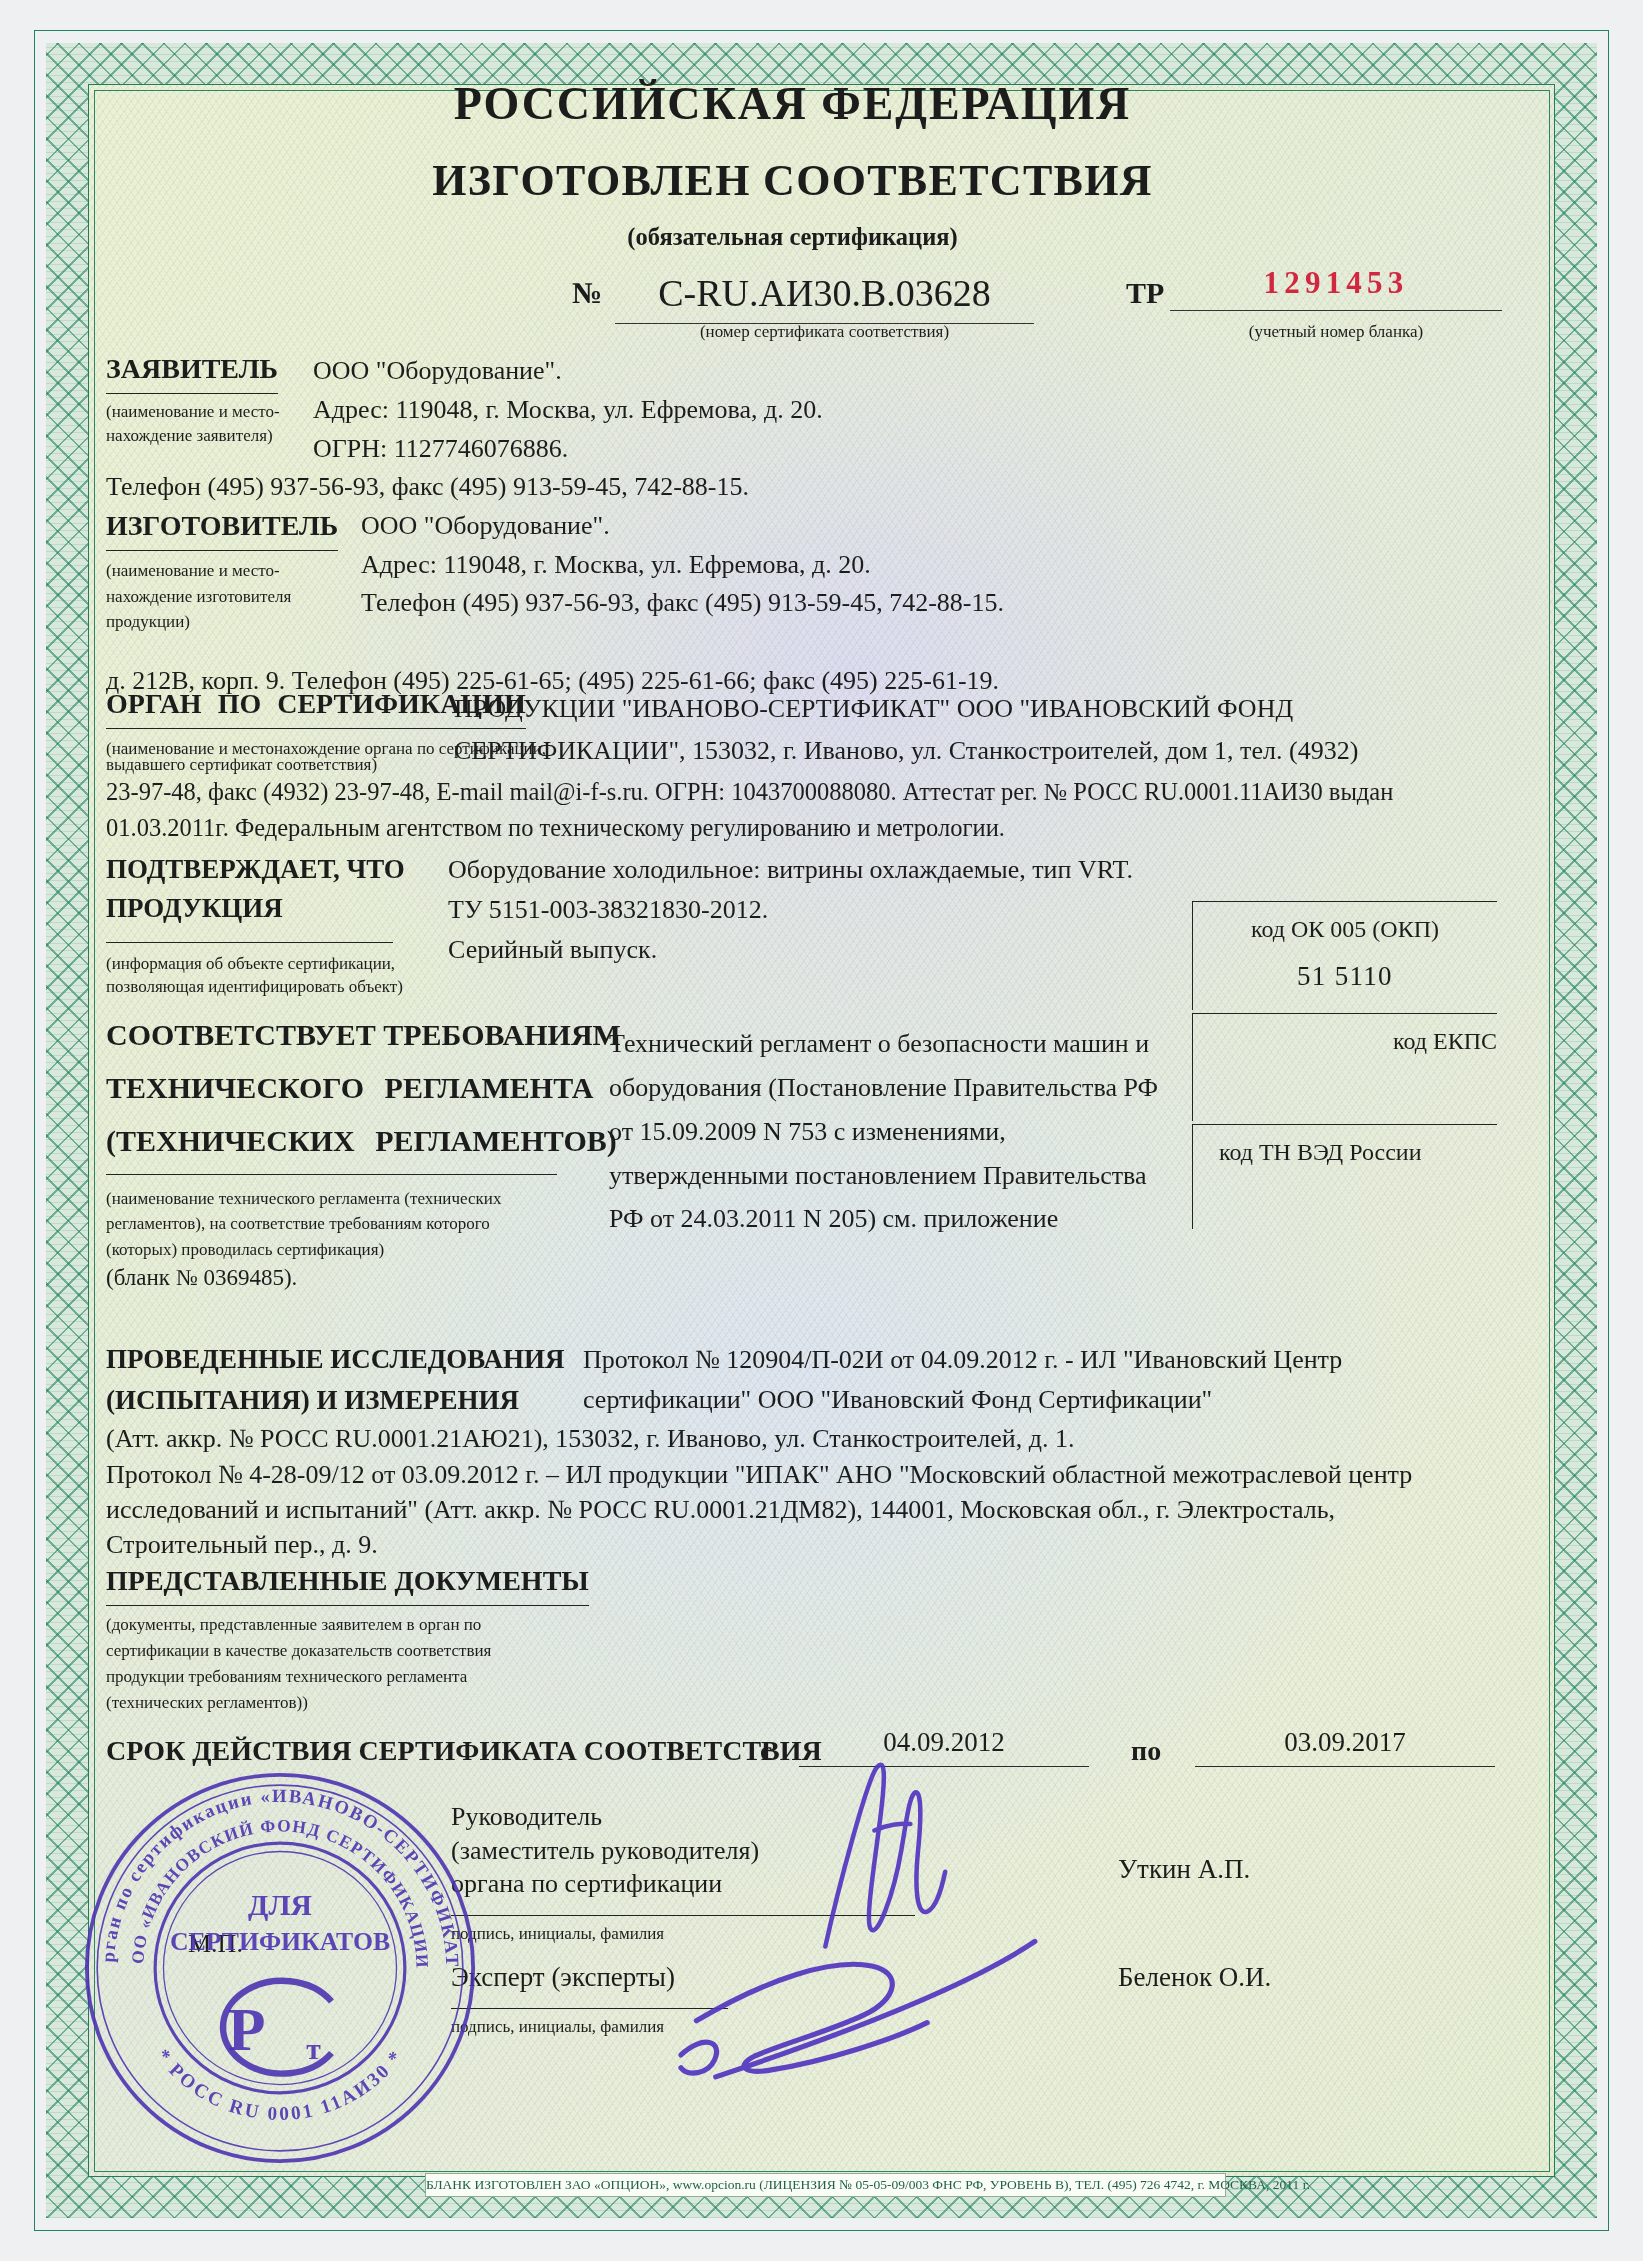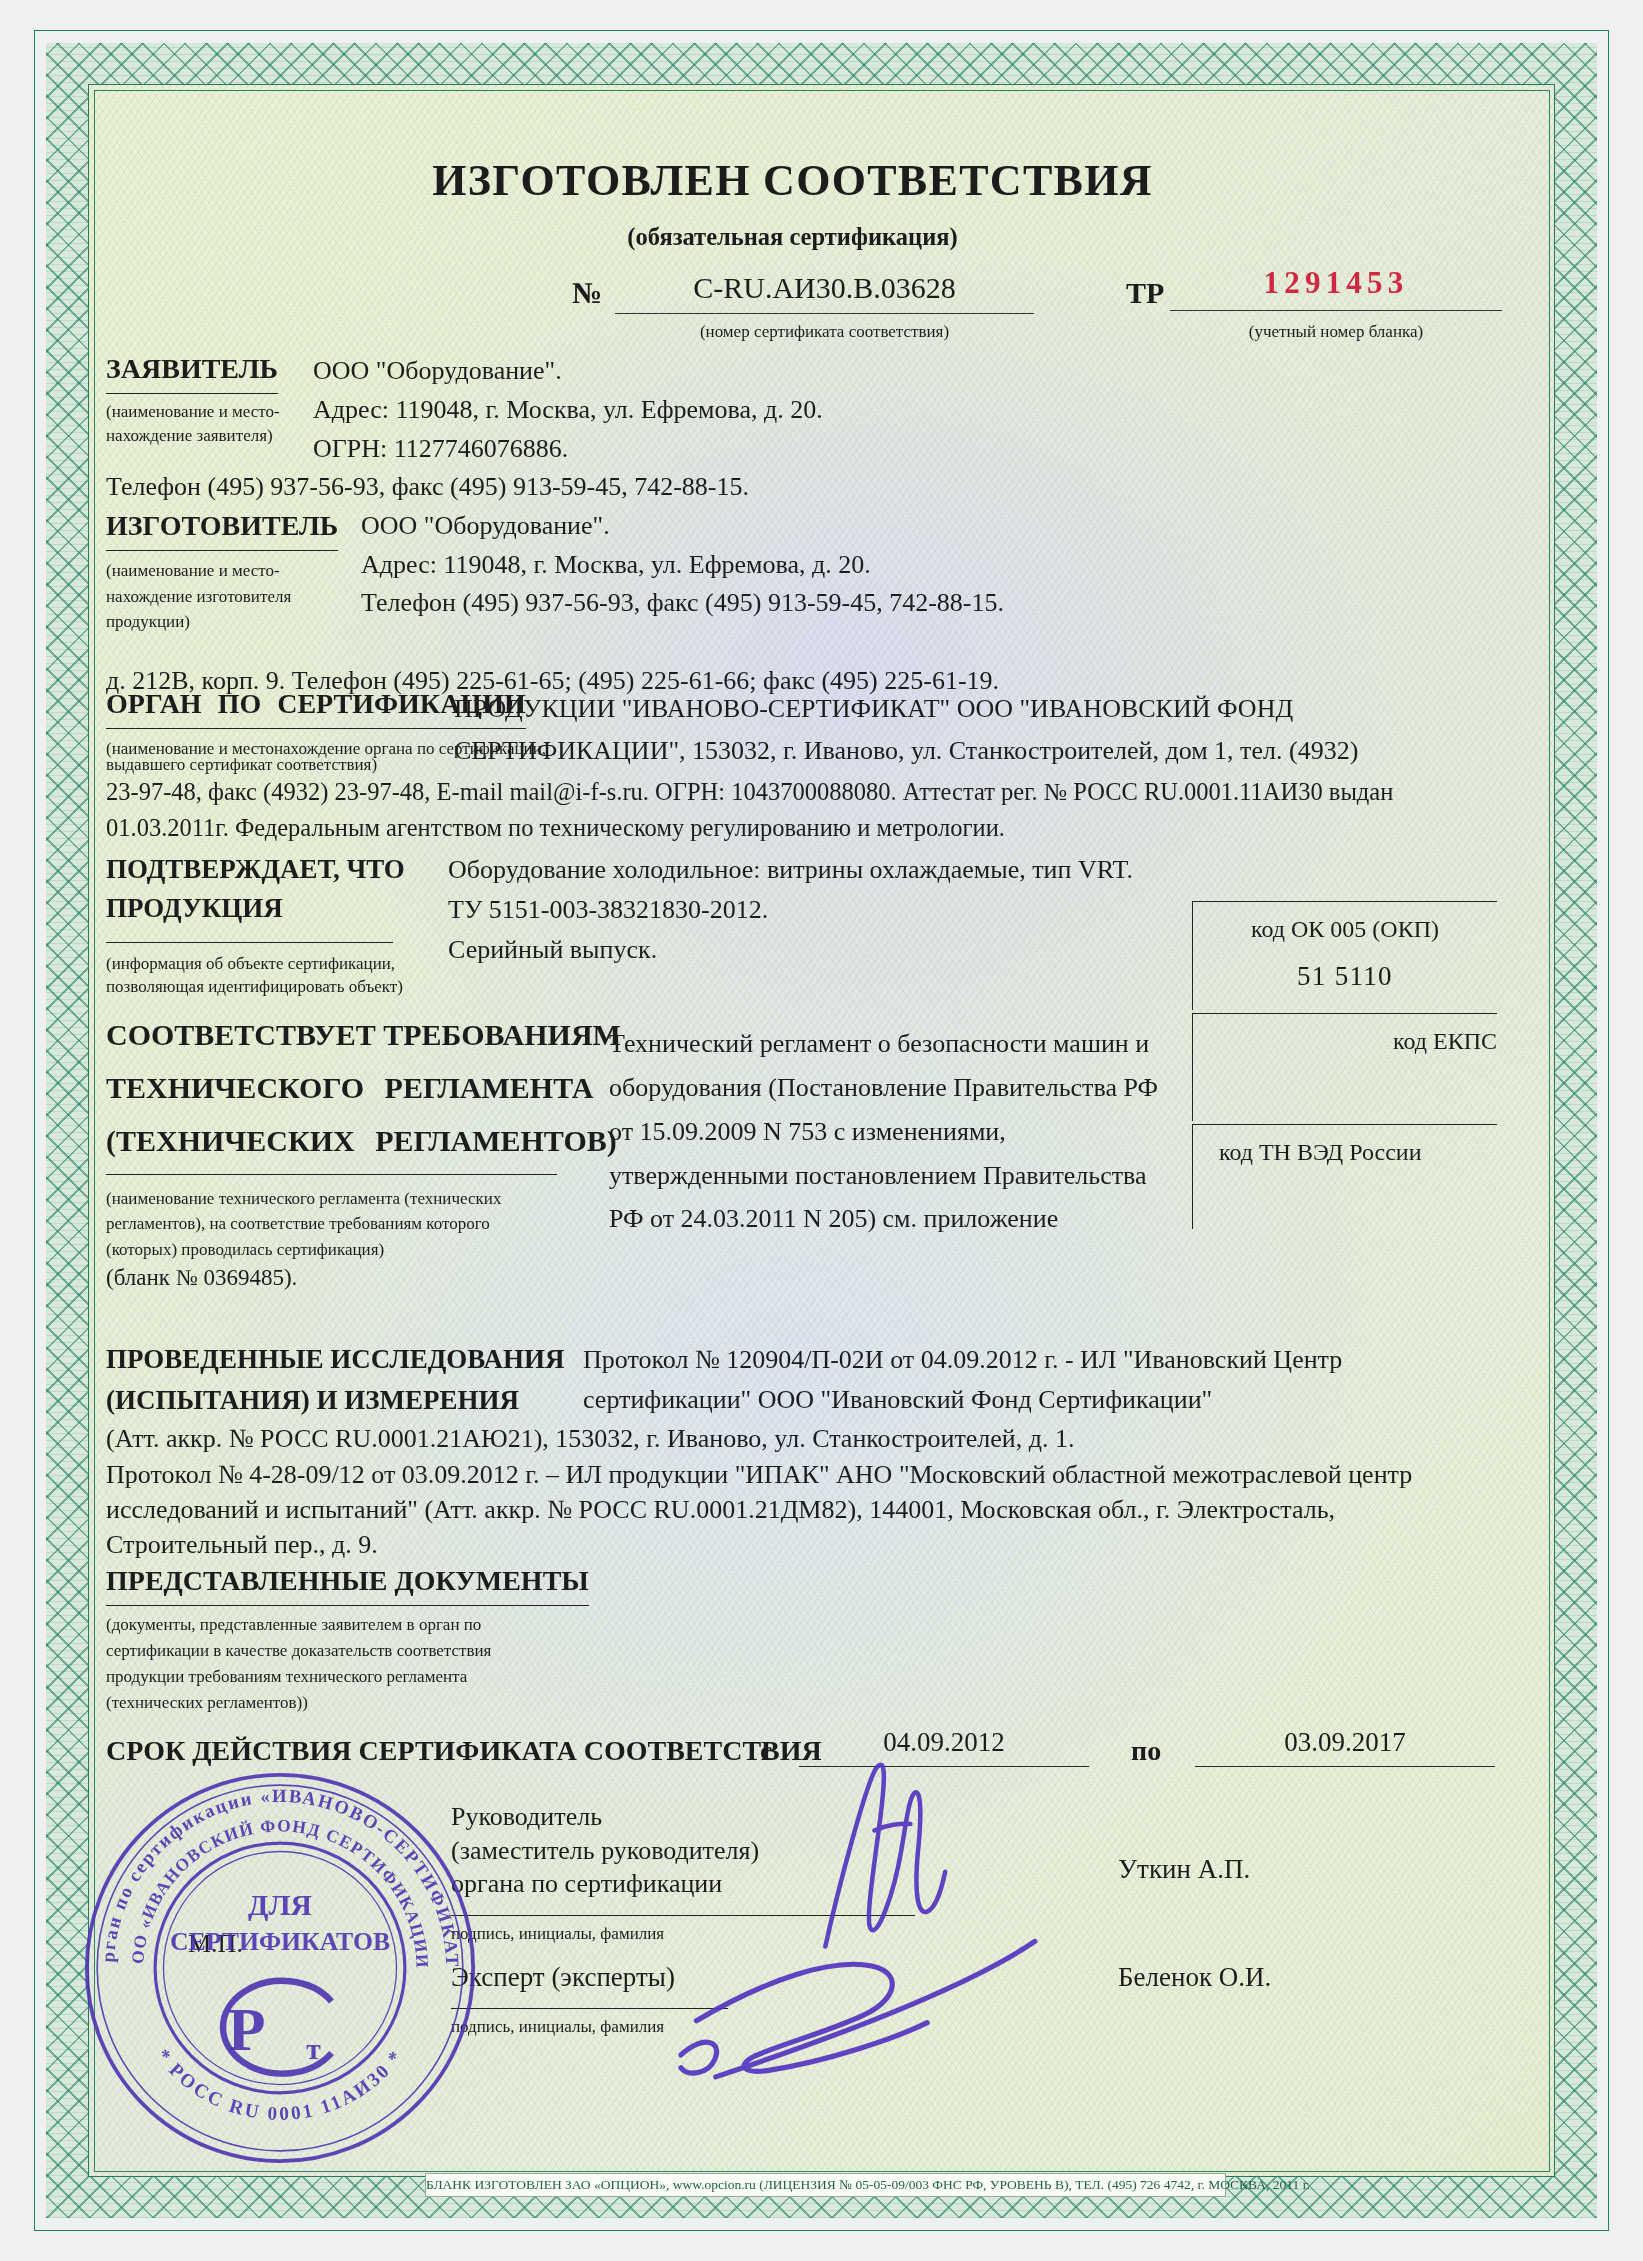--- a/index.html
+++ b/index.html
@@ -56,25 +56,26 @@
 </style>
 </head>
 <body>
 
 <div class="page">
 
   <div class="abs outer-line"></div>
   <div class="abs band"></div>
   <div class="abs content-frame"></div>
 
+  <div class="abs big-title t-center" style="left:106px;top:77px;width:1373px;">РОССИЙСКАЯ ФЕДЕРАЦИЯ</div>
   <div class="abs big-title2 t-center" style="left:106px;top:155px;width:1373px;">ИЗГОТОВЛЕН СООТВЕТСТВИЯ</div>
   <div class="abs subtitle t-center" style="left:106px;top:223px;width:1373px;">(обязательная сертификация)</div>
 
   <div class="abs nums" style="left:572px;top:276px;">№</div>
-  <div class="abs" style="left:615px;top:271px;width:419px;border-bottom:1.9px solid #333;padding-bottom:7.7px;font-size:30px;text-align:center;white-space:nowrap;">C-RU.АИ30.В.03628</div>
+  <div class="abs" style="left:615px;top:271px;width:419px;border-bottom:1.9px solid #333;padding-bottom:7.7px;font-size:38px;text-align:center;white-space:nowrap;">C-RU.АИ30.В.03628</div>
   <div class="abs cap" style="left:615px;top:322px;width:419px;">(номер сертификата соответствия)</div>
 
   <div class="abs nums" style="left:1126px;top:276px;">ТР</div>
   <div class="abs blank-num" style="left:1170px;top:265px;width:332px;border-bottom:1.9px solid #333;padding-bottom:9px;">1291453</div>
   <div class="abs cap" style="left:1170px;top:322px;width:332px;">(учетный номер бланка)</div>
 
   <div class="abs" style="left:106px;top:353px;">
     <span class="sec sec-u">ЗАЯВИТЕЛЬ</span>
   </div>
   <div class="abs sub" style="left:106px;top:403px;">(наименование и место-</div>

